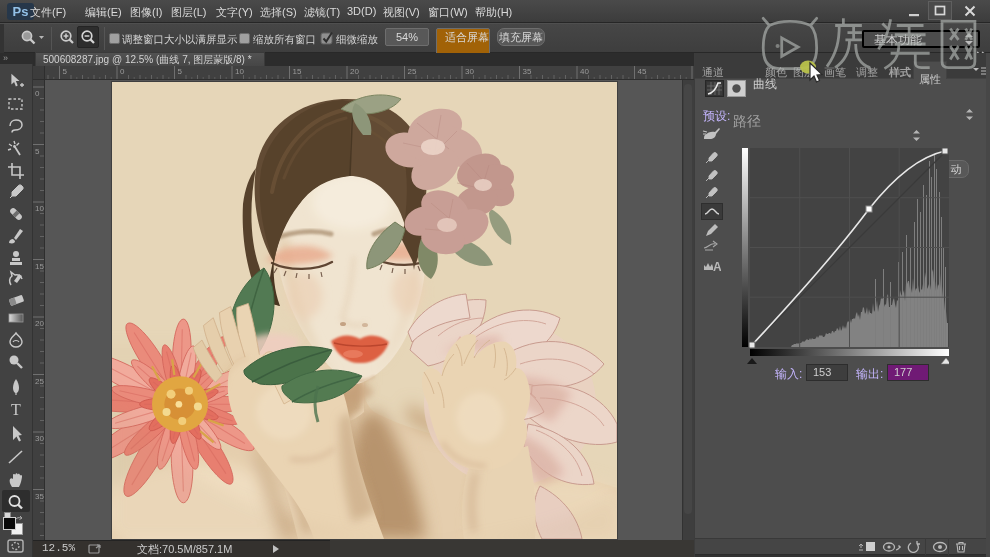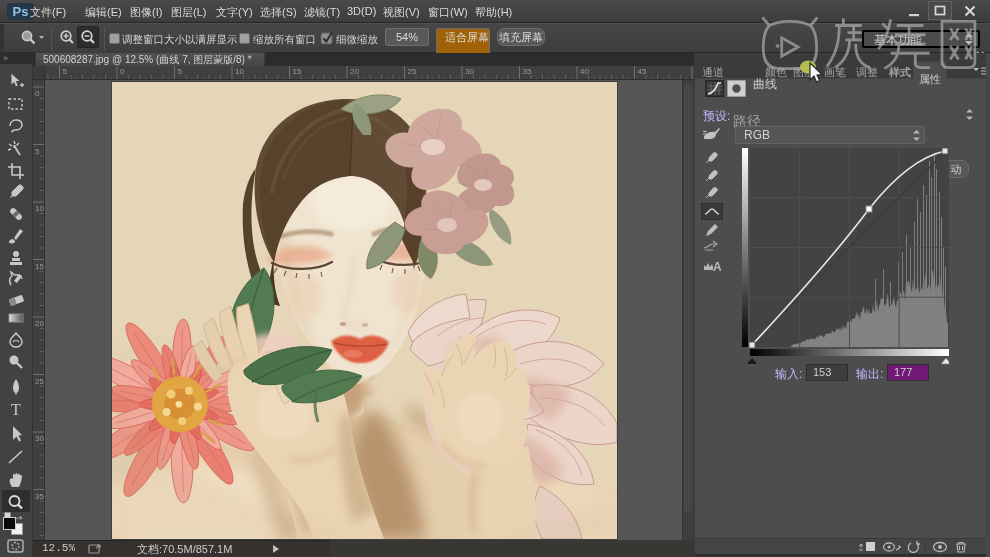--- a/index.html
+++ b/index.html
@@ -684,21 +684,20 @@
 
 <div class="abs txt" style="left:703px;top:108px;">预设:</div>
 <svg class="abs" style="left:965px;top:109px;" width="9" height="11">
       <path d="M4.5,0 L8,3.5 L1,3.5 Z M4.5,11 L1,7.5 L8,7.5 Z" fill="#b5b5b5"></path>
     </svg>
 
 <svg class="abs" style="left:702px;top:126px;" width="20" height="17" viewBox="0 0 20 17">
       <path d="M3,9 C6,6 10,5 13,6 L17,2 L18,3 L14,8 C14,11 11,13 8,13 L2,13 C2,11 2,10 3,9 Z" fill="#c2c2c2"></path>
       <path d="M1,5 l4,1 M1,8 l3,0" stroke="#c2c2c2" stroke-width="1.2"></path>
     </svg>
-<div class="abs" style="left:735px;top:126px;width:190px;height:18px;background:#555555;border:1px solid #646464;border-radius:2px;color:#d2d2d2;font-size:12px;line-height:16px;padding-left:8px;">RGB</div>
 <svg class="abs" style="left:912px;top:130px;" width="9" height="11">
       <path d="M4.5,0 L8,3.5 L1,3.5 Z M4.5,11 L1,7.5 L8,7.5 Z" fill="#b5b5b5"></path>
     </svg>
 <div class="abs" style="left:932px;top:126px;width:37px;height:18px;background:#585858;border:1px solid #6a6a6a;border-radius:7px;color:#d8d8d8;font-size:11px;text-align:center;line-height:16px;margin-top:34px;">自动</div>
 
 <svg class="abs" style="left:704px;top:150px;" width="15" height="15" viewBox="0 0 15 15">
       <path d="M2,13 L6.5,8.5 M9,3.5 C9.8,2.2 11.6,2.2 12.4,3.2 C13.5,4 13.5,5.8 12.4,6.6 L8,11 L5,11 L5,8 Z" stroke="#c2c2c2" fill="#c2c2c2" stroke-width="0.9"></path>
     </svg>
     <svg class="abs" style="left:704px;top:168px;" width="15" height="15" viewBox="0 0 15 15">
       <path d="M2,13 L6.5,8.5 M9,3.5 C9.8,2.2 11.6,2.2 12.4,3.2 C13.5,4 13.5,5.8 12.4,6.6 L8,11 L5,11 L5,8 Z" stroke="#c2c2c2" fill="#c2c2c2" stroke-width="0.9"></path>

